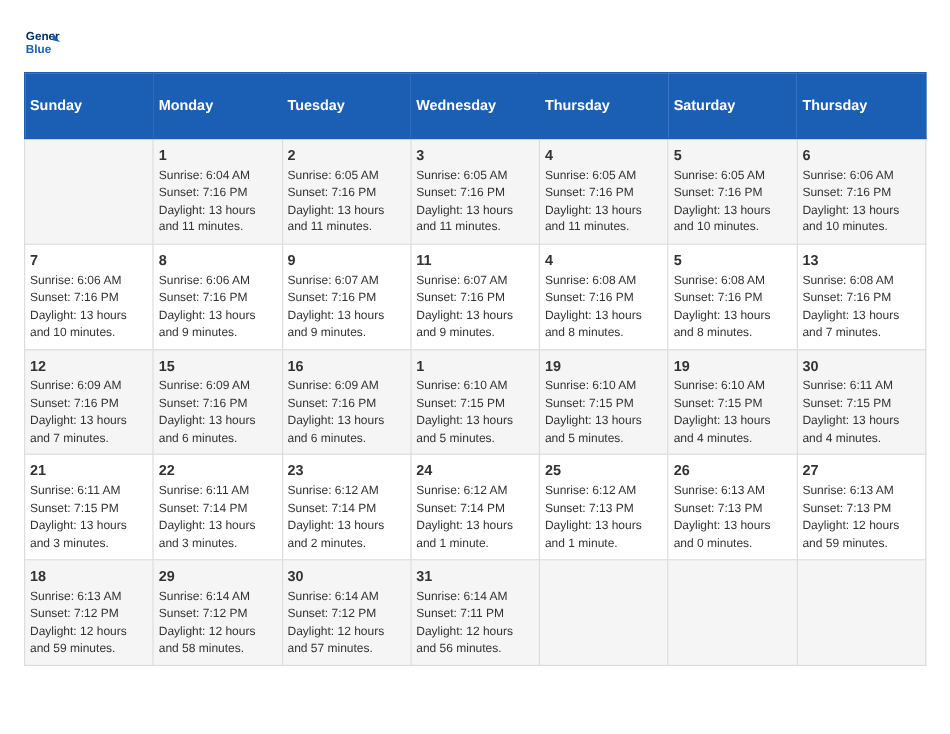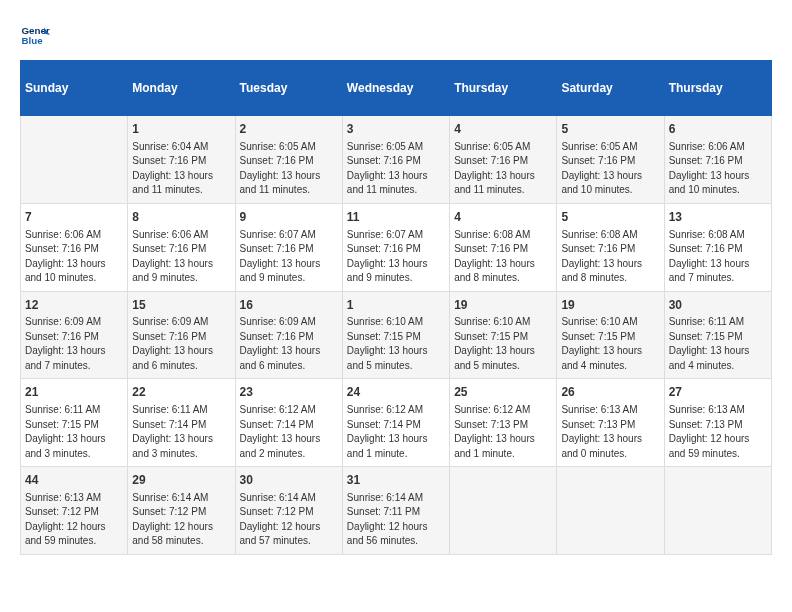--- a/index.html
+++ b/index.html
@@ -304,21 +304,21 @@
         <td>
           <span class="day-number">27</span>
           <div class="day-info" style="white-space: pre-line;">Sunrise: 6:13 AM
 Sunset: 7:13 PM
 Daylight: 12 hours
 and 59 minutes.</div>
         </td>
       </tr>
       <tr>
         <td>
-          <span class="day-number">44</span>
+          <span class="day-number">18</span>
           <div class="day-info" style="white-space: pre-line;">Sunrise: 6:13 AM
 Sunset: 7:12 PM
 Daylight: 12 hours
 and 59 minutes.</div>
         </td>
         <td>
           <span class="day-number">29</span>
           <div class="day-info" style="white-space: pre-line;">Sunrise: 6:14 AM
 Sunset: 7:12 PM
 Daylight: 12 hours

